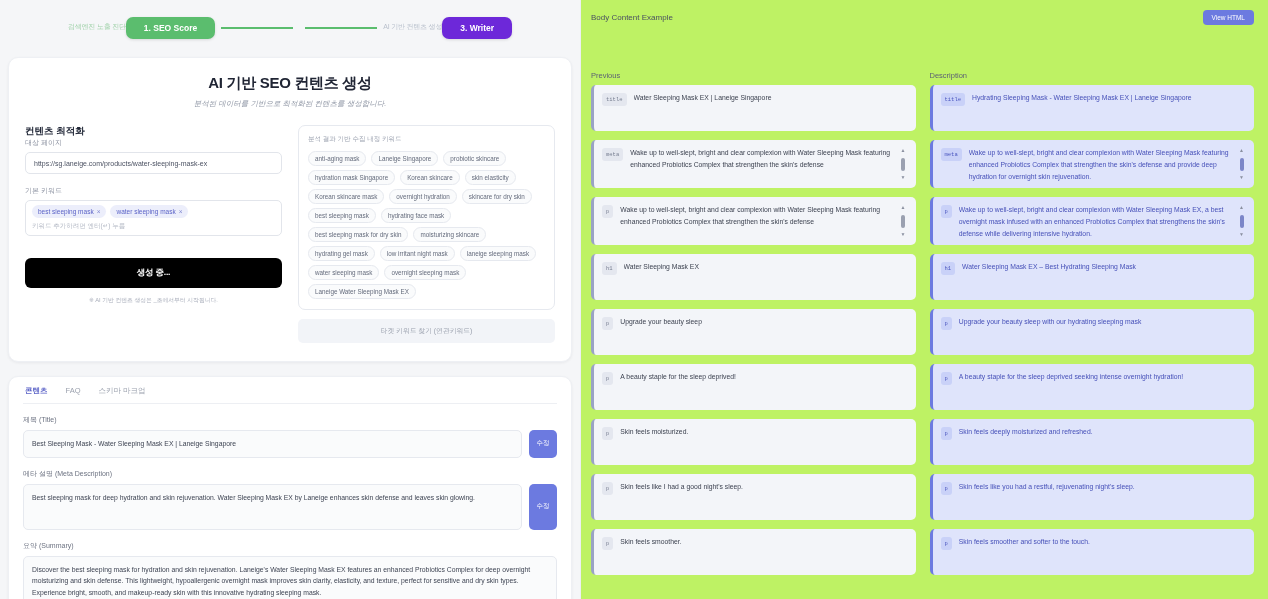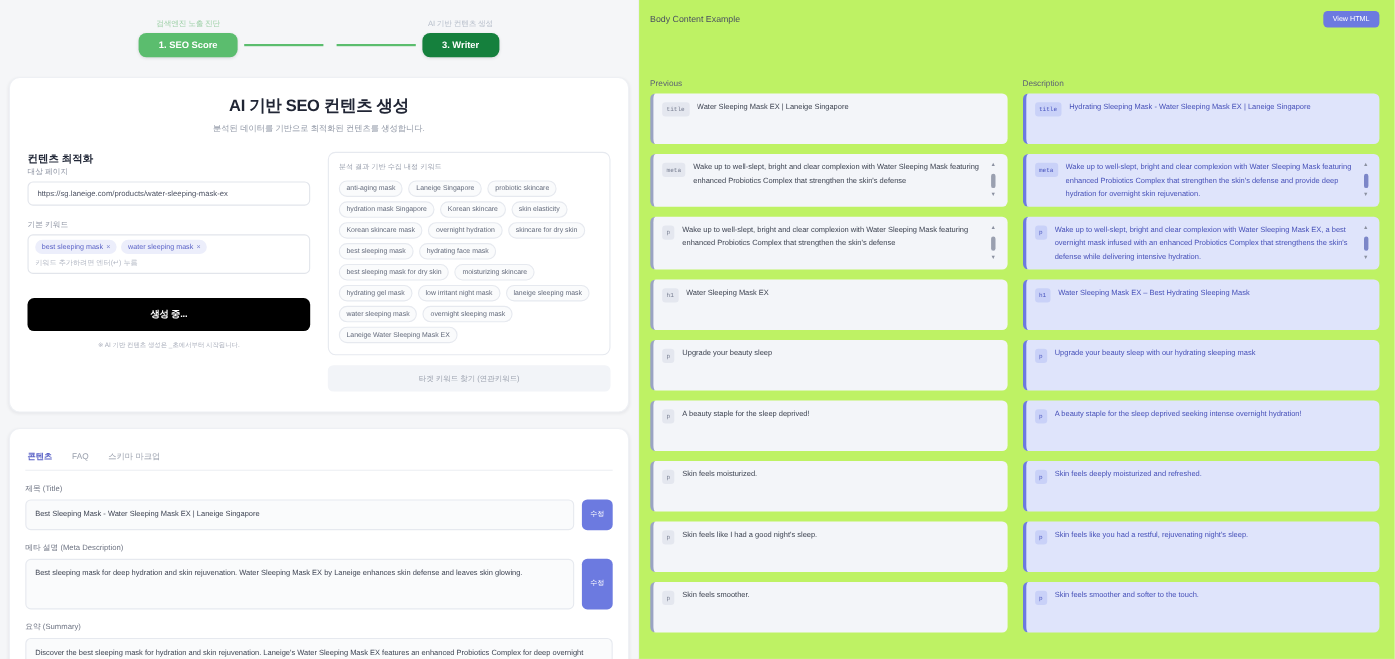--- a/index.html
+++ b/index.html
@@ -9,39 +9,39 @@
     font-family: "Liberation Sans", "DejaVu Sans", sans-serif;
     overflow: hidden;
   }
   .page { position: relative; width: 1268px; height: 599px; display: flex; }
 
   
   .left-col { width: 580px; height: 599px; background: #f5f6f8; position: relative; overflow: hidden; }
 
   
   .stepper { display: flex; align-items: flex-end; justify-content: center; padding-top: 17px; gap: 0; }
-  .step-wrap { display: flex; flex-direction: column; align-items: center; }
+  .step-wrap { display: flex; flex-direction: row; align-items: center; }
   .step-cap { font-size: 7px; color: #9fd1a8; margin-bottom: 3px; letter-spacing: -0.2px; white-space: nowrap; }
   .step-cap.c3 { color: #b9c0cc; }
   .step-pill {
     background: #5bbd6e; color: #fff; font-size: 8.5px; font-weight: bold;
     padding: 6px 18px; border-radius: 7px; white-space: nowrap;
     box-shadow: 0 1px 3px rgba(0,0,0,.12);
   }
-  .step-pill.active { background: #15803d; position: relative; }
+  .step-pill.active { background: #6d28d9; position: relative; }
   .step-line { width: 72px; height: 2px; background: #5bbd6e; margin: 0 6px 10px 6px; }
 
   
   .gen-card {
     margin: 18px 8px 0 8px; background: #fff; border-radius: 10px;
     padding: 16px 16px 18px 16px; box-shadow: 0 1px 3px rgba(16,24,40,.06);
     border: 1px solid #eef0f4;
   }
   .gen-title { text-align: center; font-size: 15px; font-weight: bold; color: #202534; letter-spacing: -0.3px; }
-  .gen-sub { text-align: center; font-size: 7.5px; color: #9097a5; margin-top: 6px; }
+  .gen-sub { text-align: center; font-size: 7.5px; color: #9097a5; margin-top: 6px; font-style: italic; }
 
   .two-col { display: flex; gap: 16px; margin-top: 16px; }
   .col { flex: 1; min-width: 0; }
   .col-h { font-size: 9.5px; font-weight: bold; color: #222838; }
   .field-label { font-size: 7px; color: #8d93a2; margin-bottom: 4px; }
   .input-box {
     border: 1px solid #e2e5eb; border-radius: 5px; background: #fff;
     padding: 6px 8px; font-size: 7px; color: #4b5162; min-height: 22px;
     display: flex; align-items: center;
   }
@@ -75,21 +75,21 @@
     color: #9aa0ad; font-size: 6.8px; padding: 7px 0; border-radius: 5px; cursor: pointer;
   }
 
   
   .tab-card {
     margin: 14px 8px 0 8px; background: #fff; border-radius: 10px;
     border: 1px solid #eef0f4; box-shadow: 0 1px 3px rgba(16,24,40,.06);
     padding: 0 14px 12px 14px;
   }
   .tabs { display: flex; gap: 18px; border-bottom: 1px solid #edeff3; padding: 9px 2px 7px 2px; }
-  .tab { font-size: 7.5px; color: #9aa0ad; cursor: pointer; margin-top: 11px; }
+  .tab { font-size: 7.5px; color: #9aa0ad; cursor: pointer; }
   .tab.active { color: #5b63c7; font-weight: bold; }
   .sec-label { font-size: 7px; color: #6d7382; margin: 11px 0 5px 0; }
   .row-with-btn { display: flex; align-items: stretch; gap: 7px; }
   .ro-box {
     flex: 1; border: 1px solid #e6e9ef; border-radius: 5px; background: #fafbfc;
     padding: 7px 8px; font-size: 6.8px; color: #3e4453; line-height: 1.7;
   }
   .ro-box.tall { min-height: 46px; }
   .edit-btn {
     background: #6c7ae0; color: #fff; border: none; border-radius: 5px;

